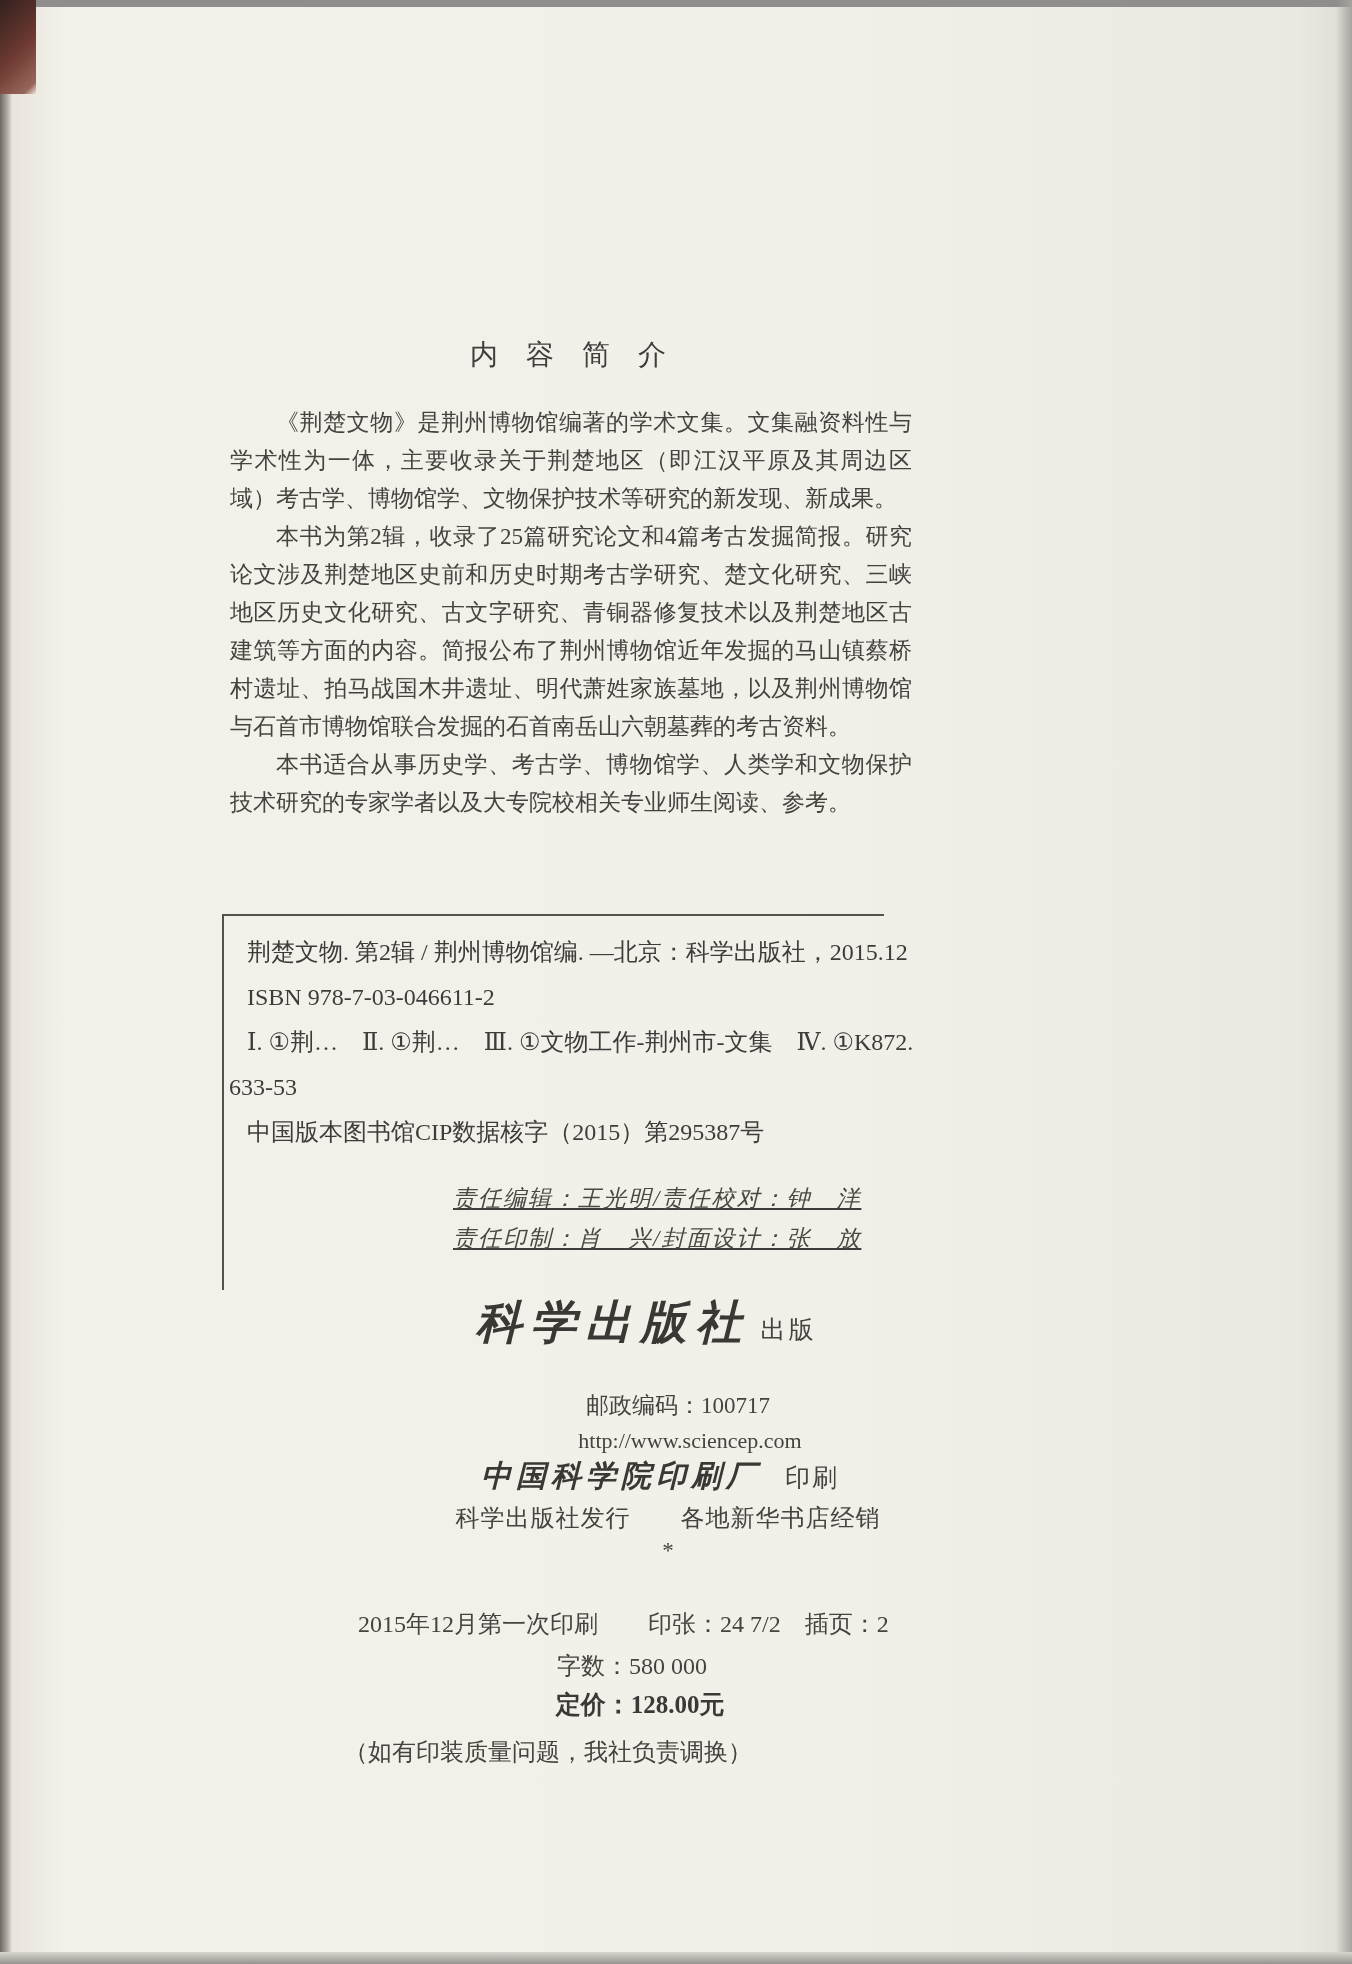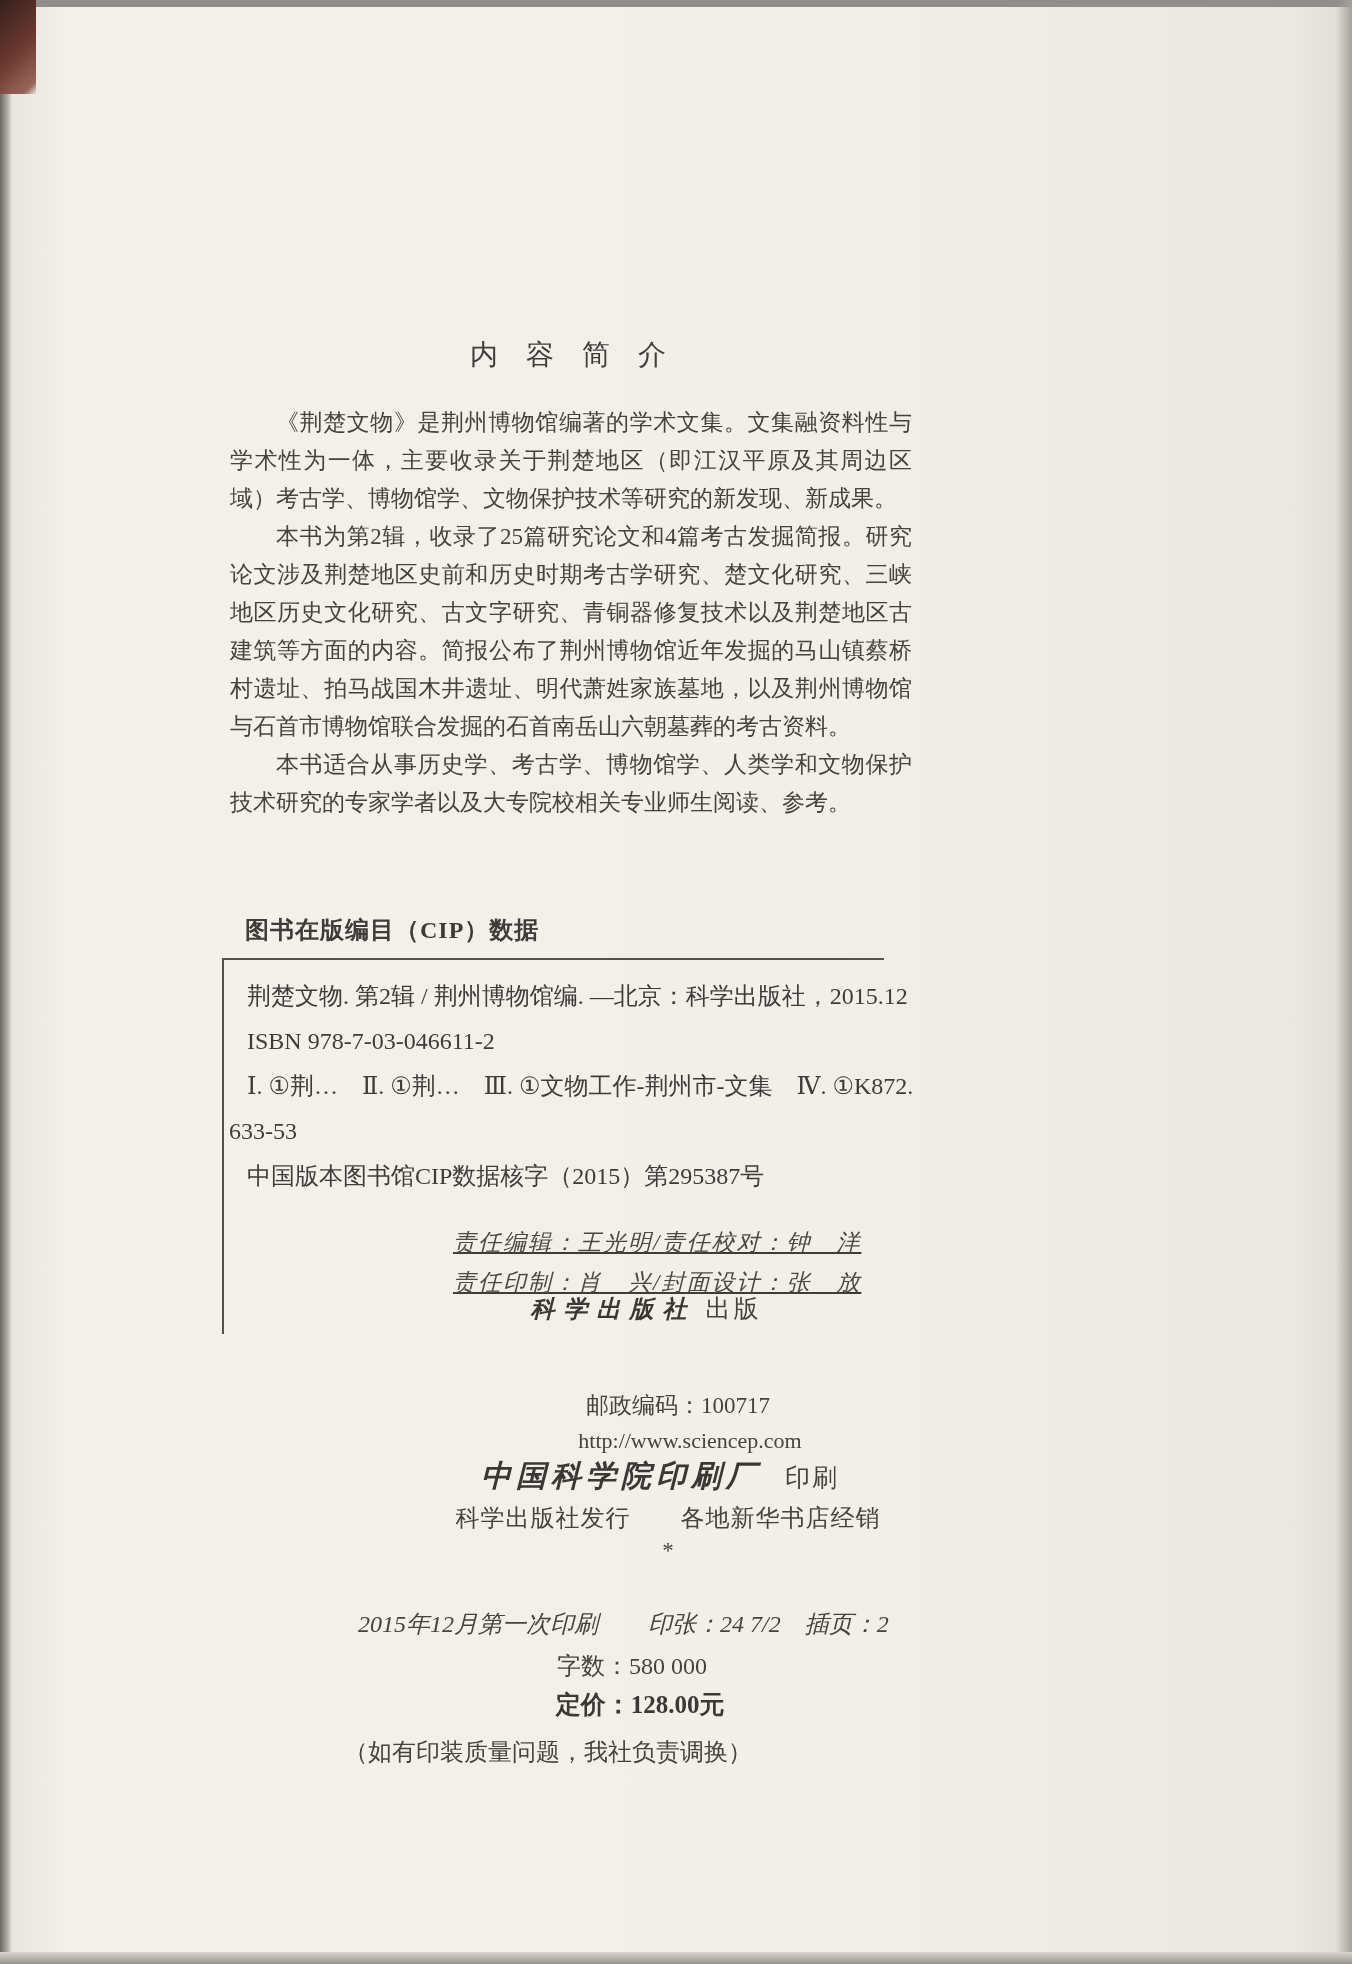--- a/index.html
+++ b/index.html
@@ -34,34 +34,34 @@
     border-top:2px solid #55524e;border-left:2px solid #55524e;
     box-sizing:border-box;height:376px;padding:14px 0 0 23px;
   }
   .cip-line{font-size:24px;line-height:45px;white-space:nowrap;}
   .cip-line.continuation{margin-left:-18px;}
   .staff{margin-top:24px;margin-left:206px;text-decoration:underline;}
   .staff-line{font-size:23px;line-height:40px;font-style:italic;letter-spacing:2px;color:#4a4843;}
   .center-line{position:absolute;width:1352px;text-align:center;color:#45433f;white-space:nowrap;}
   .logo-script{font-weight:bold;font-style:italic;letter-spacing:9px;color:#3a3834;}
   .publisher-line{top:1292px;left:-30px;}
-  .publisher-line .logo-script{font-size:24px;}
+  .publisher-line .logo-script{font-size:46px;}
   .publisher-line .role{font-size:25px;margin-left:10px;letter-spacing:3px;}
   .address-line{top:1352px;left:0;font-size:23px;letter-spacing:1px;}
   .postcode-line{top:1390px;left:2px;font-size:23px;}
   .url-line{top:1428px;left:14px;font-size:22px;}
   .printer-line{top:1456px;left:-16px;}
   .printer-line .logo-script{font-size:30px;letter-spacing:5px;margin-top:28px;}
   .printer-line .role{font-size:25px;margin-left:24px;letter-spacing:2px;}
   .distribution-line{top:1502px;left:-8px;font-size:24px;letter-spacing:1px;}
   .asterisk-line{top:1538px;left:-8px;font-size:23px;}
   .colophon-row{position:absolute;left:358px;width:620px;display:flex;font-size:24px;color:#45433f;white-space:nowrap;}
   .colophon-row .col-left{width:290px;}
   .edition-row{top:1568px;}
-  .printing-row{top:1608px;font-style:italic;}
+  .printing-row{top:1608px;}
   .wordcount-line{top:1650px;left:-44px;font-size:24px;}
   .price-line{top:1688px;left:-36px;font-size:25px;font-weight:bold;color:#3b3936;}
   .notice-line{top:1736px;left:-128px;font-size:24px;}
 </style>
 </head>
 <body>
 
 <div class="scan">
   <div class="edge-top"></div>
   <div class="edge-left"></div>
@@ -71,21 +71,20 @@
 
   <div class="page-title">内　容　简　介</div>
 
   <div class="intro">
     <p>《荆楚文物》是荆州博物馆编著的学术文集。文集融资料性与学术性为一体，主要收录关于荆楚地区（即江汉平原及其周边区域）考古学、博物馆学、文物保护技术等研究的新发现、新成果。</p>
     <p>本书为第2辑，收录了25篇研究论文和4篇考古发掘简报。研究论文涉及荆楚地区史前和历史时期考古学研究、楚文化研究、三峡地区历史文化研究、古文字研究、青铜器修复技术以及荆楚地区古建筑等方面的内容。简报公布了荆州博物馆近年发掘的马山镇蔡桥村遗址、拍马战国木井遗址、明代萧姓家族墓地，以及荆州博物馆与石首市博物馆联合发掘的石首南岳山六朝墓葬的考古资料。</p>
     <p>本书适合从事历史学、考古学、博物馆学、人类学和文物保护技术研究的专家学者以及大专院校相关专业师生阅读、参考。</p>
   </div>
 
   <div class="cip">
-    <div class="cip-heading">图书在版编目（CIP）数据</div>
     <div class="cip-body">
       <div class="cip-line">荆楚文物. 第2辑 / 荆州博物馆编. —北京：科学出版社，2015.12</div>
       <div class="cip-line">ISBN 978-7-03-046611-2</div>
       <div class="cip-line">Ⅰ. ①荆…　Ⅱ. ①荆…　Ⅲ. ①文物工作-荆州市-文集　Ⅳ. ①K872.</div>
       <div class="cip-line continuation">633-53</div>
       <div class="cip-line">中国版本图书馆CIP数据核字（2015）第295387号</div>
       <div class="staff">
         <div class="staff-line">责任编辑：王光明/责任校对：钟　洋</div>
         <div class="staff-line">责任印制：肖　兴/封面设计：张　放</div>
       </div>

